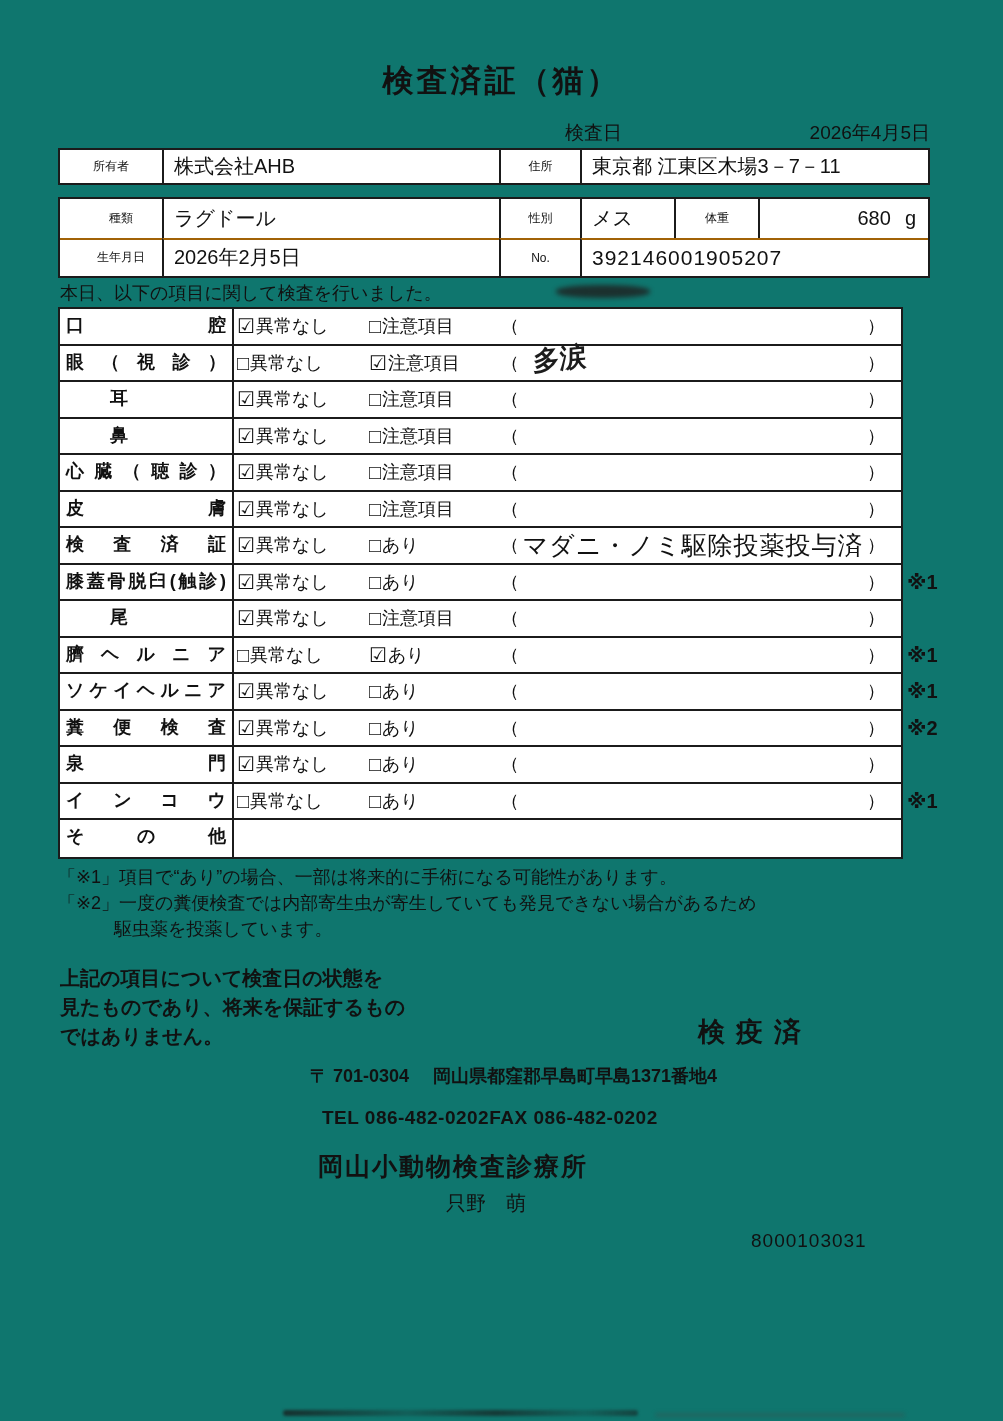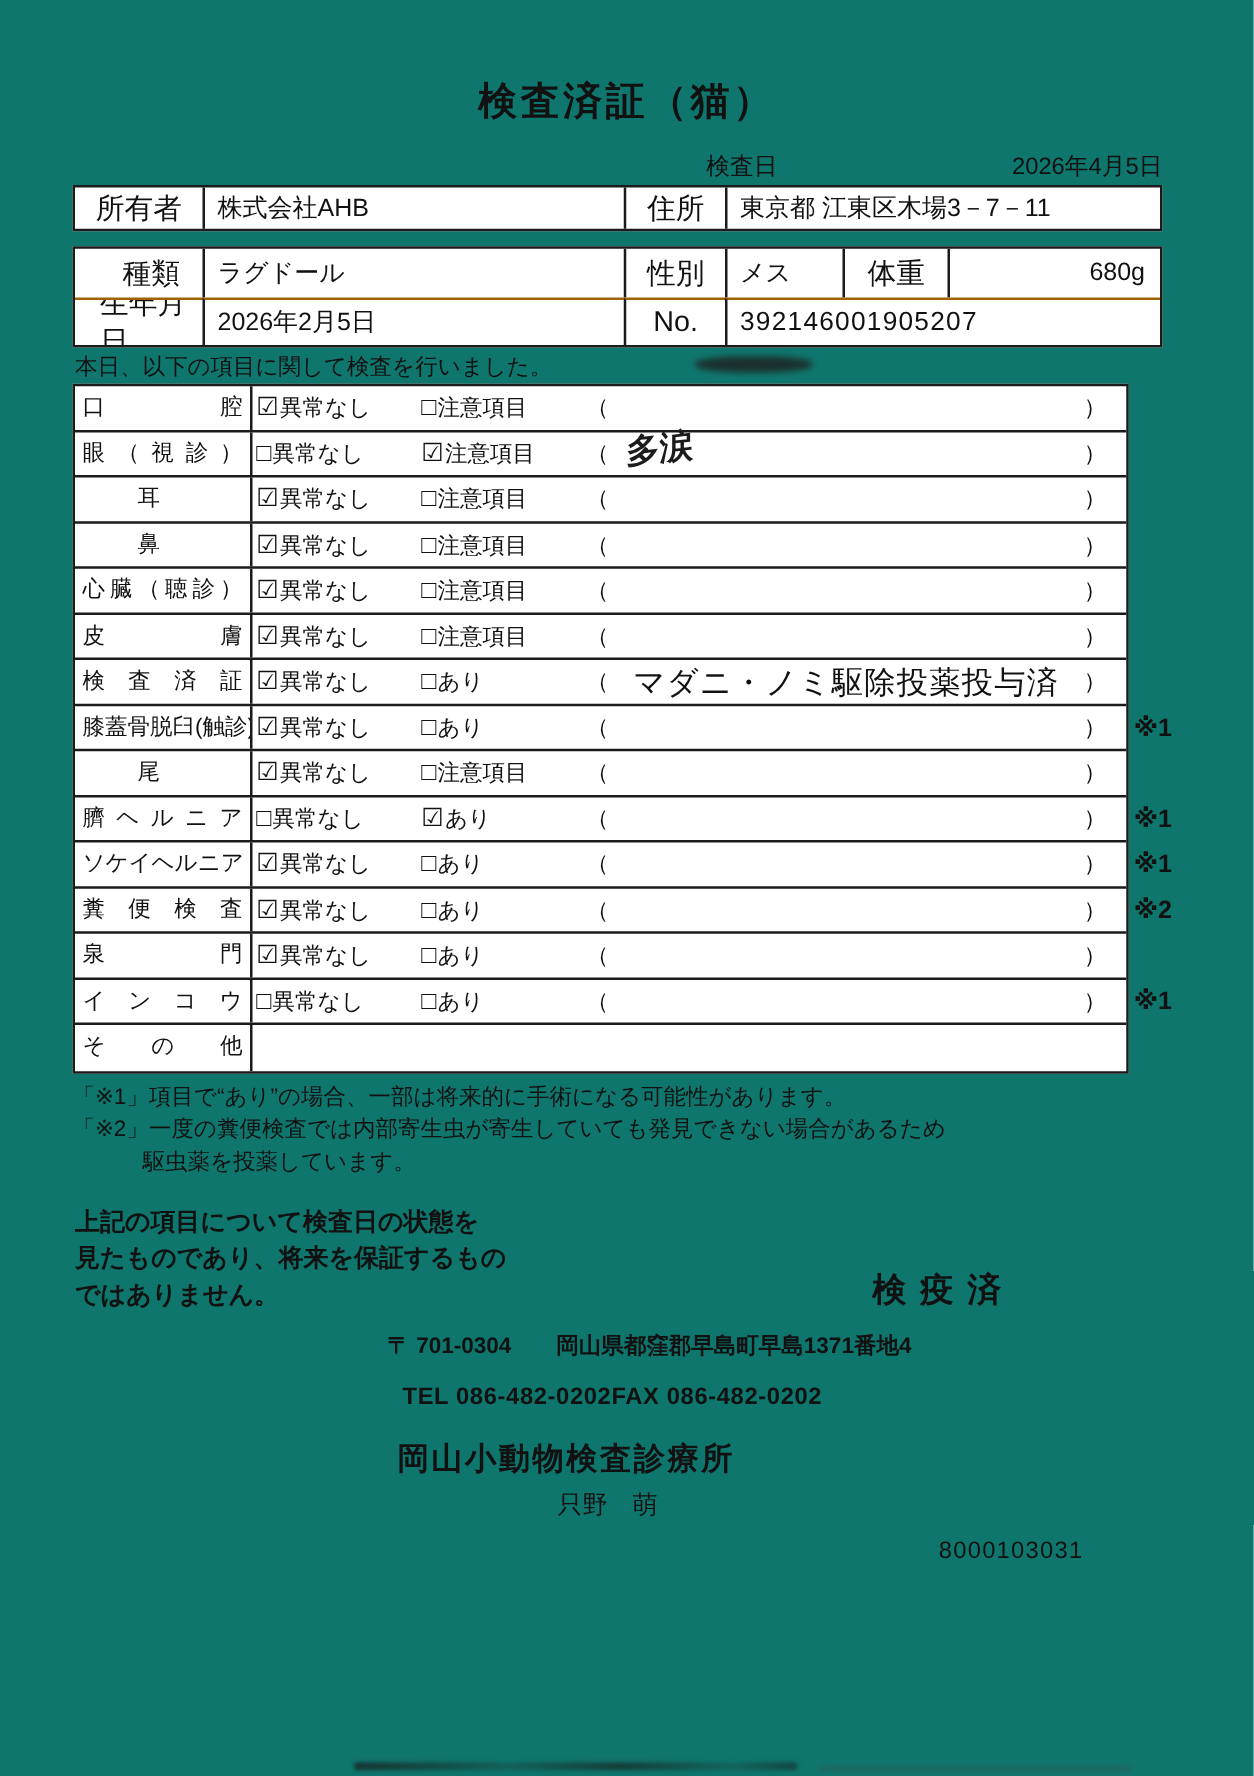--- a/index.html
+++ b/index.html
@@ -21,33 +21,33 @@
   .owner-tbl { top: 148px; width: 872px; height: 37px; grid-template-columns: 102px 337px 81px 1fr; }
   .pet-tbl   { top: 197px; width: 872px; height: 81px; grid-template-columns: 102px 337px 81px 94px 84px 1fr;
                grid-template-rows: 1fr 1fr; }
 
   .cell { display: flex; align-items: center; border-left: 2px solid #1b1b1b; border-top: 2px solid #a16207; overflow: hidden; }
   .owner-tbl .cell { border-top: none; }
   .owner-tbl .cell:first-child { border-left: none; }
   .pet-tbl .cell:nth-child(-n+6) { border-top: none; }
   .pet-tbl .cell:nth-child(1), .pet-tbl .cell:nth-child(7) { border-left: none; padding-left: 20px; }
 
-  .lbl-cell { justify-content: center; font-size: 23px; }
+  .lbl-cell { justify-content: center; font-size: 12px; }
   .val-cell { padding-left: 10px; font-size: 20px; }
-  .weight-cell { justify-content: flex-end; gap: 0; padding-right: 12px; }
+  .weight-cell { justify-content: flex-end; gap: 14px; padding-right: 12px; }
   .no-cell { grid-column: span 3; font-size: 21px; letter-spacing: 1px; }
 
   .intro { position: absolute; left: 60px; top: 281px; font-size: 18px; }
 
   .main-tbl { position: absolute; left: 58px; top: 307px; width: 845px; border: 2px solid #1b1b1b; background: #fff; }
   .trow { position: relative; display: flex; align-items: stretch; height: 36.5px; border-bottom: 2px solid #1b1b1b; }
   .trow:last-child { border-bottom: none; }
-  .t-label { width: 142px; border-right: 2px solid #1b1b1b; font-size: 18px; padding: 0 6px;
+  .t-label { width: 174px; border-right: 2px solid #1b1b1b; font-size: 18px; padding: 0 6px;
              line-height: 33px; text-align: justify; text-align-last: justify; text-justify: inter-character;
-             white-space: nowrap; overflow: hidden; }
+             white-space: nowrap; overflow: hidden; font-weight: bold; }
   .t-label.single { text-align: left; text-align-last: left; padding-left: 50px; }
   .t-chk1, .t-chk2 { display: flex; align-items: center; font-size: 18px; padding-left: 3px; white-space: nowrap; }
   .t-chk1 { width: 132px; }
   .t-chk2 { width: 130px; }
   .chk-glyph { font-size: 20px; line-height: 1; margin-right: 1px; }
   .t-paren { flex: 1; display: flex; align-items: center; padding: 0 16px 0 5px; font-size: 18px; }
   .paren-content { flex: 1; text-align: center; font-size: 18px; }
   .paren-content.print-large { font-size: 25px; letter-spacing: 1px; white-space: nowrap; }
   .paren-content.hand { text-align: left; padding-left: 14px; font-size: 27px; font-weight: bold;
                         transform: rotate(-6deg) skewX(-6deg); transform-origin: left center;
@@ -56,21 +56,21 @@
               font-size: 20px; font-weight: bold; white-space: nowrap; }
 
   .footnotes { position: absolute; left: 58px; top: 864px; font-size: 18px; line-height: 26px; }
   .footnote-indent { margin-left: 56px; }
 
   .disclaimer { position: absolute; left: 60px; top: 964px; font-size: 20px; font-weight: bold; line-height: 29px; }
 
   .quarantine { position: absolute; left: 698px; top: 1014px; font-size: 27px; font-weight: bold;
                 letter-spacing: 11px; white-space: nowrap; }
 
-  .addr-line { position: absolute; left: 310px; top: 1064px; font-size: 18px; font-weight: bold; display: flex; gap: 36px; }
+  .addr-line { position: absolute; left: 310px; top: 1064px; font-size: 18px; font-weight: bold; display: flex; gap: 24px; }
   .tel-line  { position: absolute; left: 322px; top: 1107px; font-size: 19px; font-weight: bold; display: flex; letter-spacing: .5px; }
   .clinic-name { position: absolute; left: 318px; top: 1150px; font-size: 25px; font-weight: bold; letter-spacing: 2px; }
   .examiner { position: absolute; left: 446px; top: 1190px; font-size: 20px; }
   .serial { position: absolute; left: 751px; top: 1230px; font-size: 19px; letter-spacing: 1px; }
 
   .smudge-top { position: absolute; left: 556px; top: 285px; width: 94px; height: 13px;
                 background: #1f1f1f; opacity: .8; border-radius: 45%; filter: blur(2.5px); }
   .artifact-1 { position: absolute; left: 283px; top: 1410px; width: 355px; height: 6px; border-radius: 3px;
                 background: linear-gradient(90deg, rgba(25,25,25,.75), rgba(25,25,25,.25) 35%,
                  rgba(25,25,25,.65) 60%, rgba(25,25,25,.2) 85%, rgba(25,25,25,.55));

